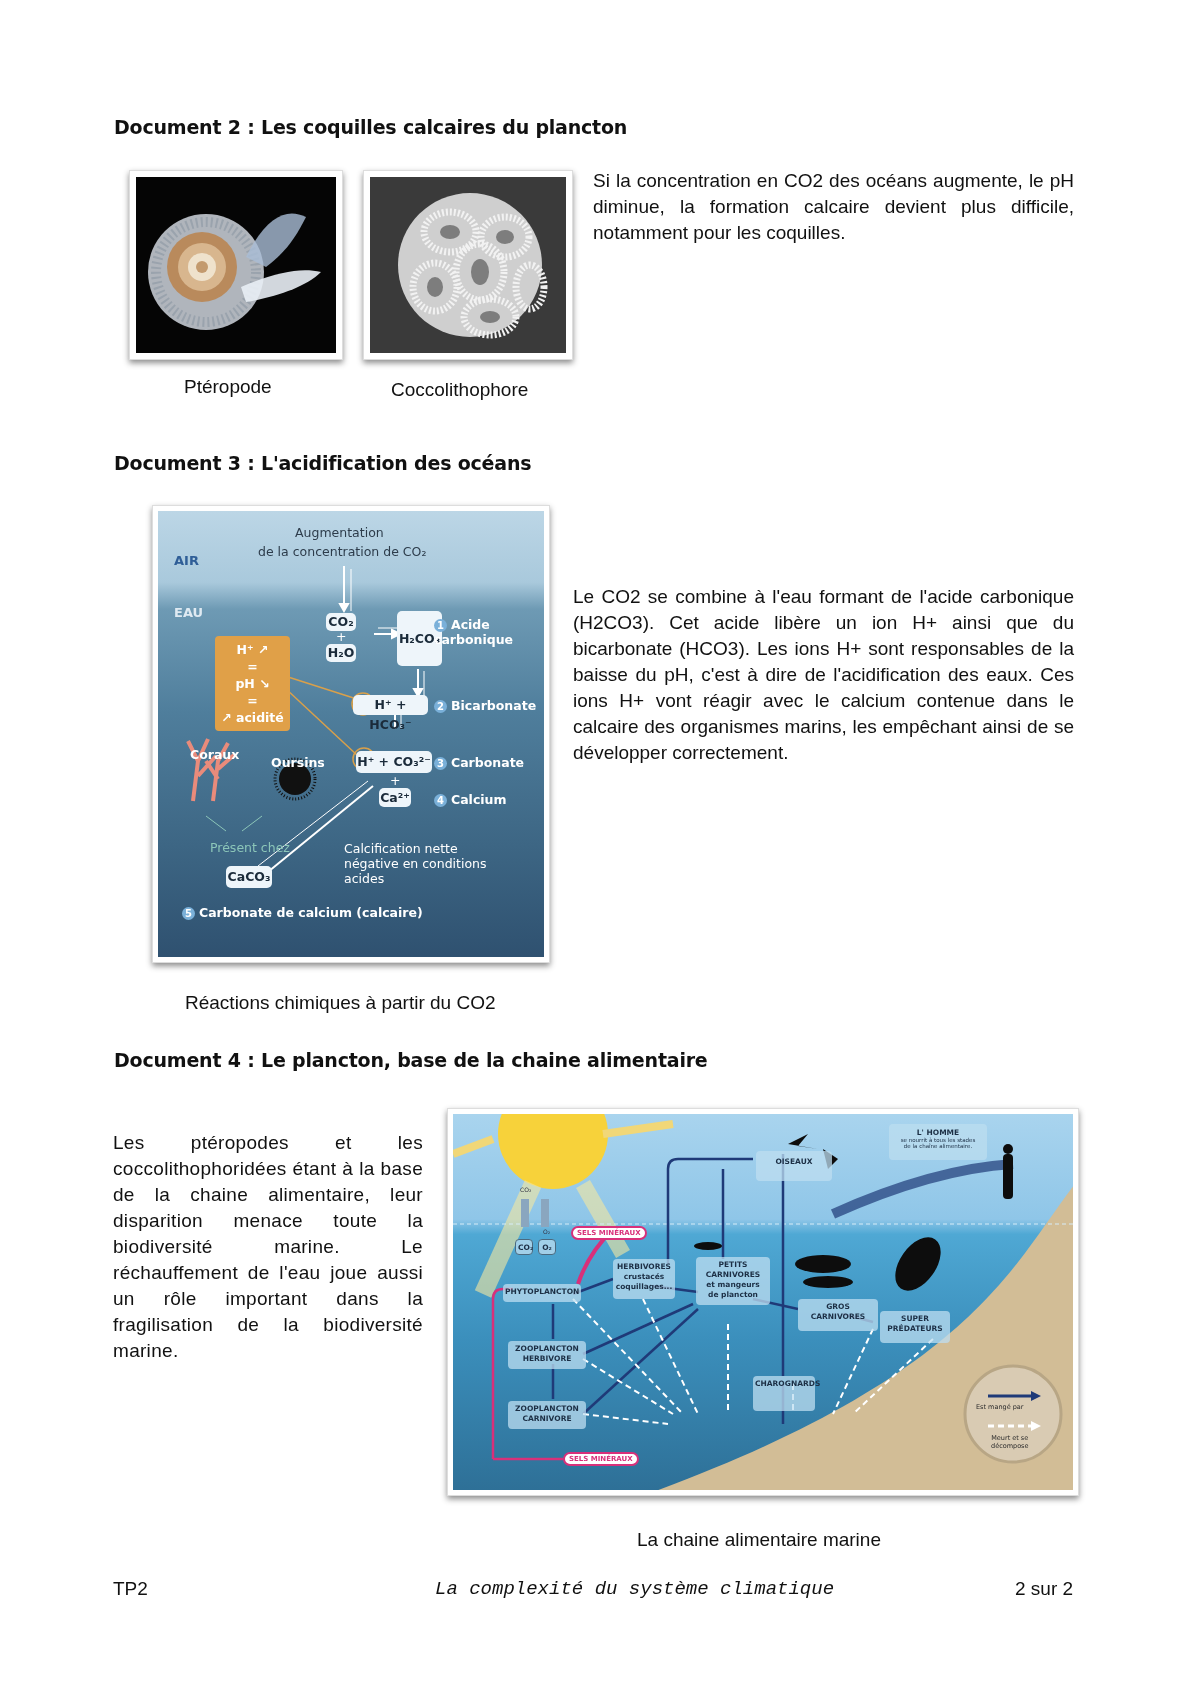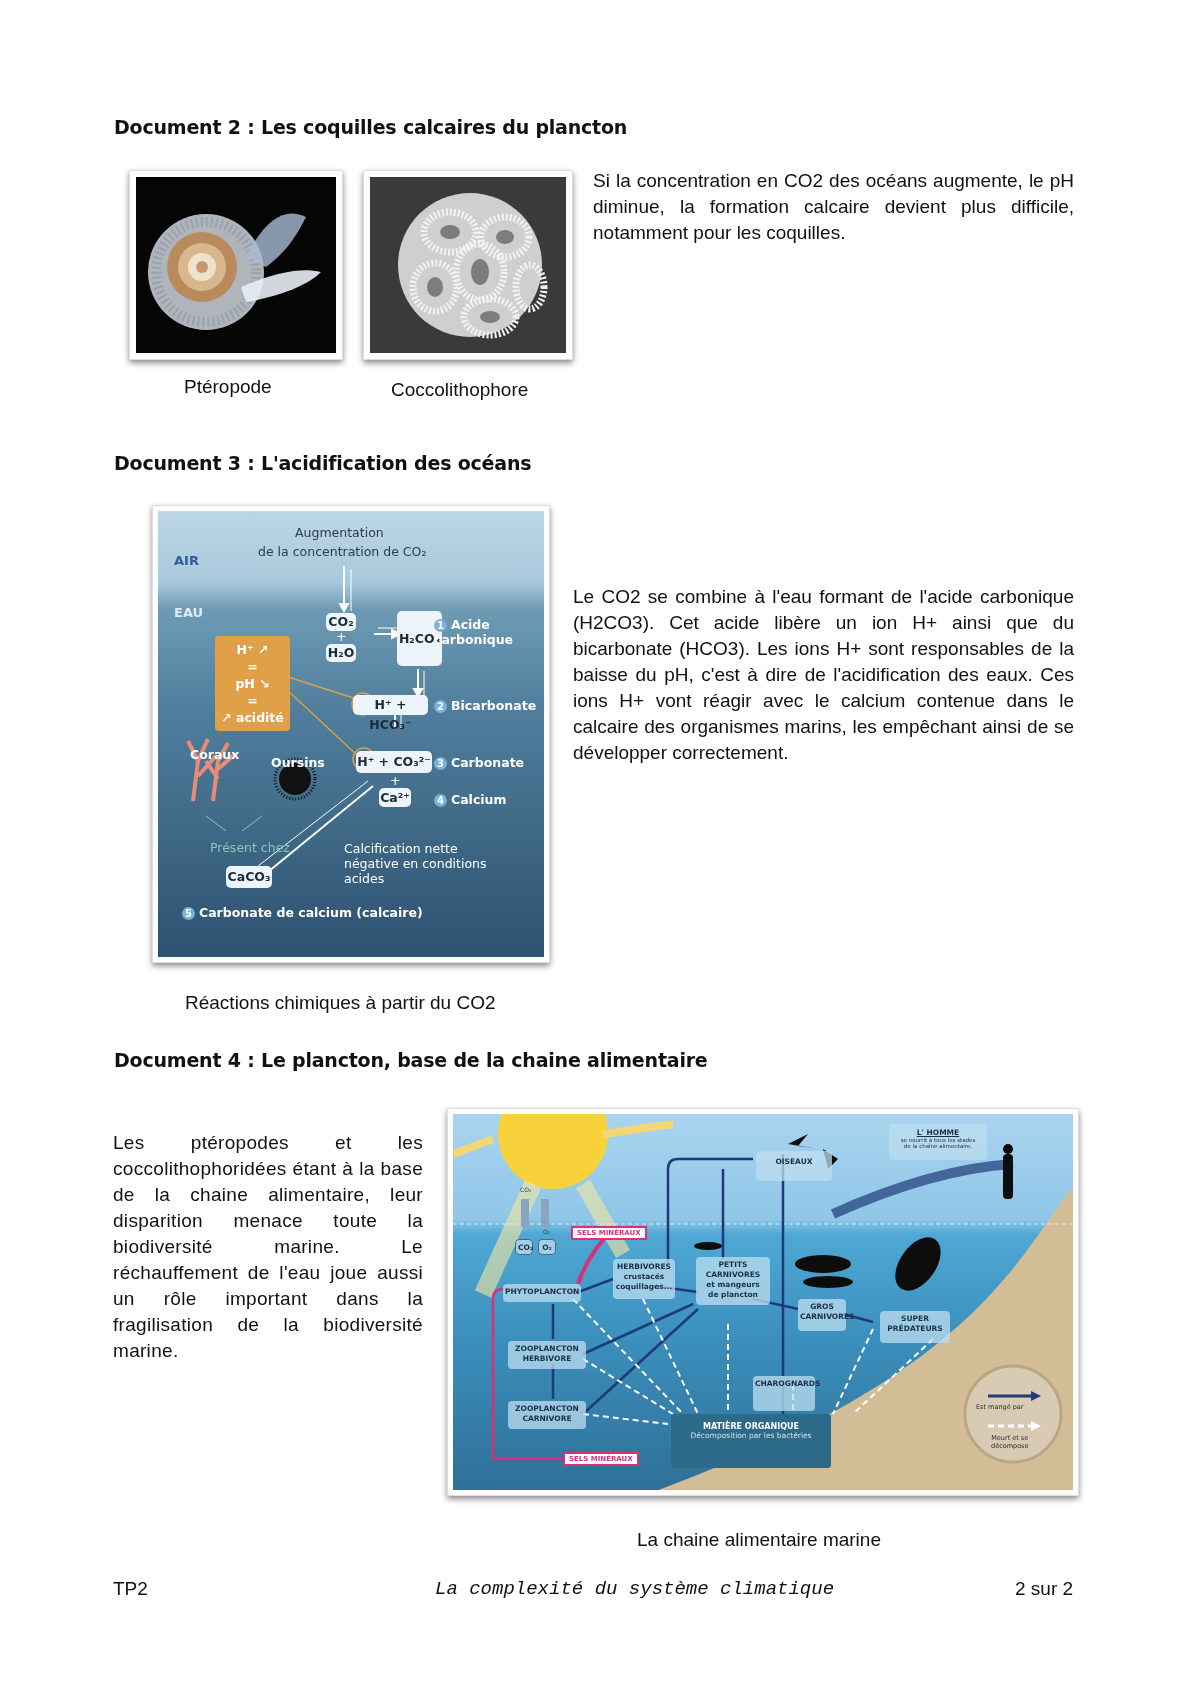--- a/index.html
+++ b/index.html
@@ -21,21 +21,21 @@
   .d3 .box { position:absolute; background:#eef5fa; color:#1b2b3a; border-radius:5px; font-size:12.5px; font-weight:bold; text-align:center; }
   .num { display:inline-block; width:13px; height:13px; border-radius:50%; background:#7ab0d9; color:#fff; font-size:10px; line-height:13px; text-align:center; margin-right:4px; font-weight:bold; }
 
   
   .d4 { left:447px; top:1108px; width:632px; height:388px; background:#fff; padding:5px;
         box-shadow:0 3px 6px rgba(0,0,0,0.45); border:1px solid #ddd; box-sizing:border-box; }
   .d4-inner { position:relative; width:100%; height:100%; overflow:hidden;
     background:linear-gradient(180deg,#a9d4ee 0%,#8fc6e8 28%,#4fa8d4 32%,#3b8fbc 60%,#2e7097 100%); font-family:"DejaVu Sans", sans-serif; }
   .d4 .nbox { position:absolute; background:rgba(190,222,240,0.75); color:#1c2f45; border-radius:4px; font-size:7.5px; font-weight:bold; text-align:center; line-height:10px; padding:3px 2px; box-sizing:border-box; }
   .d4 .sub { font-weight:bold; display:block; }
-  .pink { position:absolute; border:2px solid #d8307a; background:#fff; color:#d8307a; font-size:7px; font-weight:bold; padding:1px 4px; border-radius:1px; }
+  .pink { position:absolute; border:2px solid #d8307a; background:#fff; color:#d8307a; font-size:7px; font-weight:bold; padding:1px 4px; border-radius:7px; }
 </style>
 </head>
 <body>
 
 <div class="abs doc-title" style="left:114px;top:116px;">Document 2 : Les coquilles calcaires du plancton</div>
 
 <div class="abs photo-frame" style="left:129px;top:170px;width:200px;height:176px;">
   <div class="photo" style="background:#050505;">
     <svg width="200" height="176" viewBox="0 0 200 176">
       <circle cx="70" cy="95" r="58" fill="#cfd5dd" opacity="0.85"></circle>
@@ -255,35 +255,31 @@
       <span class="sub">crustacés</span>
       <span class="sub">coquillages...</span>
     </div>
     <div class="nbox" style="left:243px;top:143px;width:74px;height:48px;">
       <span class="sub" style="font-weight:bold;">PETITS</span>
       <span class="sub" style="font-weight:bold;">CARNIVORES</span>
       <span class="sub" style="font-weight:bold;">et mangeurs</span>
       <span class="sub" style="font-weight:bold;">de plancton</span>
     </div>
     <div class="nbox" style="left:303px;top:37px;width:76px;height:30px;line-height:16px;">OISEAUX</div>
-    <div class="nbox" style="left:345px;top:185px;width:48px;height:32px;">
+    <div class="nbox" style="left:345px;top:185px;width:80px;height:32px;">
       <span class="sub" style="font-weight:bold;">GROS</span>
       <span class="sub" style="font-weight:bold;">CARNIVORES</span>
     </div>
     <div class="nbox" style="left:427px;top:197px;width:70px;height:32px;">
       <span class="sub" style="font-weight:bold;">SUPER</span>
       <span class="sub" style="font-weight:bold;">PRÉDATEURS</span>
     </div>
     <div class="nbox" style="left:300px;top:262px;width:62px;height:35px;">CHAROGNARDS</div>
-    <div class="abs" style="left:218px;top:300px;width:160px;height:54px;background:#2d6a8a;color:#fff;text-align:center;border-radius:3px;padding-top:8px;box-sizing:border-box;">
-      <div style="font-size:8px;font-weight:bold;">MATIÈRE ORGANIQUE</div>
-      <div style="font-size:7.5px;color:#cfe3ee;">Décomposition par les bactéries</div>
-    </div>
     <div class="abs" style="left:436px;top:10px;width:98px;height:36px;background:rgba(190,222,240,0.7);border-radius:4px;text-align:center;color:#1c2f45;">
-      <div style="font-size:7.5px;font-weight:bold;margin-top:4px;text-decoration:underline;">L' HOMME</div>
+      <div style="font-size:7.5px;font-weight:bold;margin-top:4px;">L' HOMME</div>
       <div style="font-size:5.5px;">se nourrit à tous les stades</div>
       <div style="font-size:5.5px;">de la chaîne alimentaire.</div>
     </div>
     <div class="abs" style="left:523px;top:289px;font-size:6.5px;color:#2a2a2a;">Est mangé par</div>
     <div class="abs" style="left:538px;top:320px;font-size:6.5px;color:#2a2a2a;text-align:center;">
       <div>Meurt et se</div>
       <div>décompose</div>
     </div>
   </div>
 </div>

